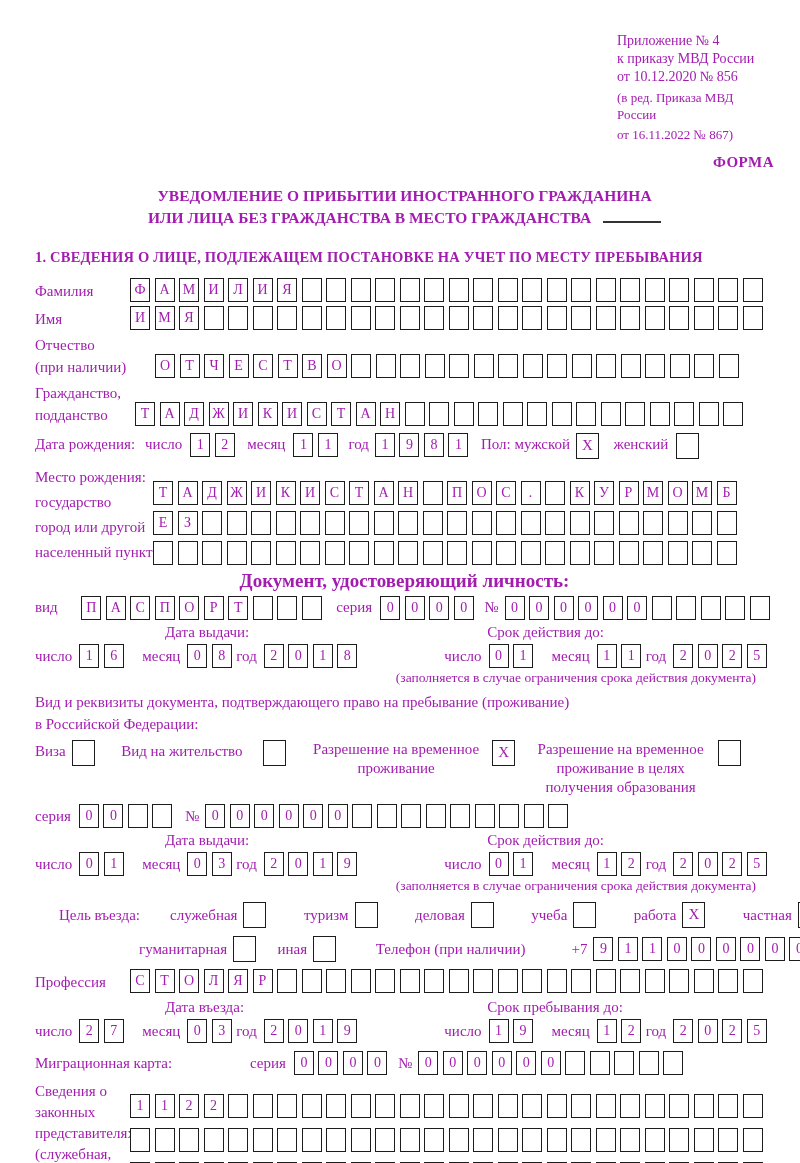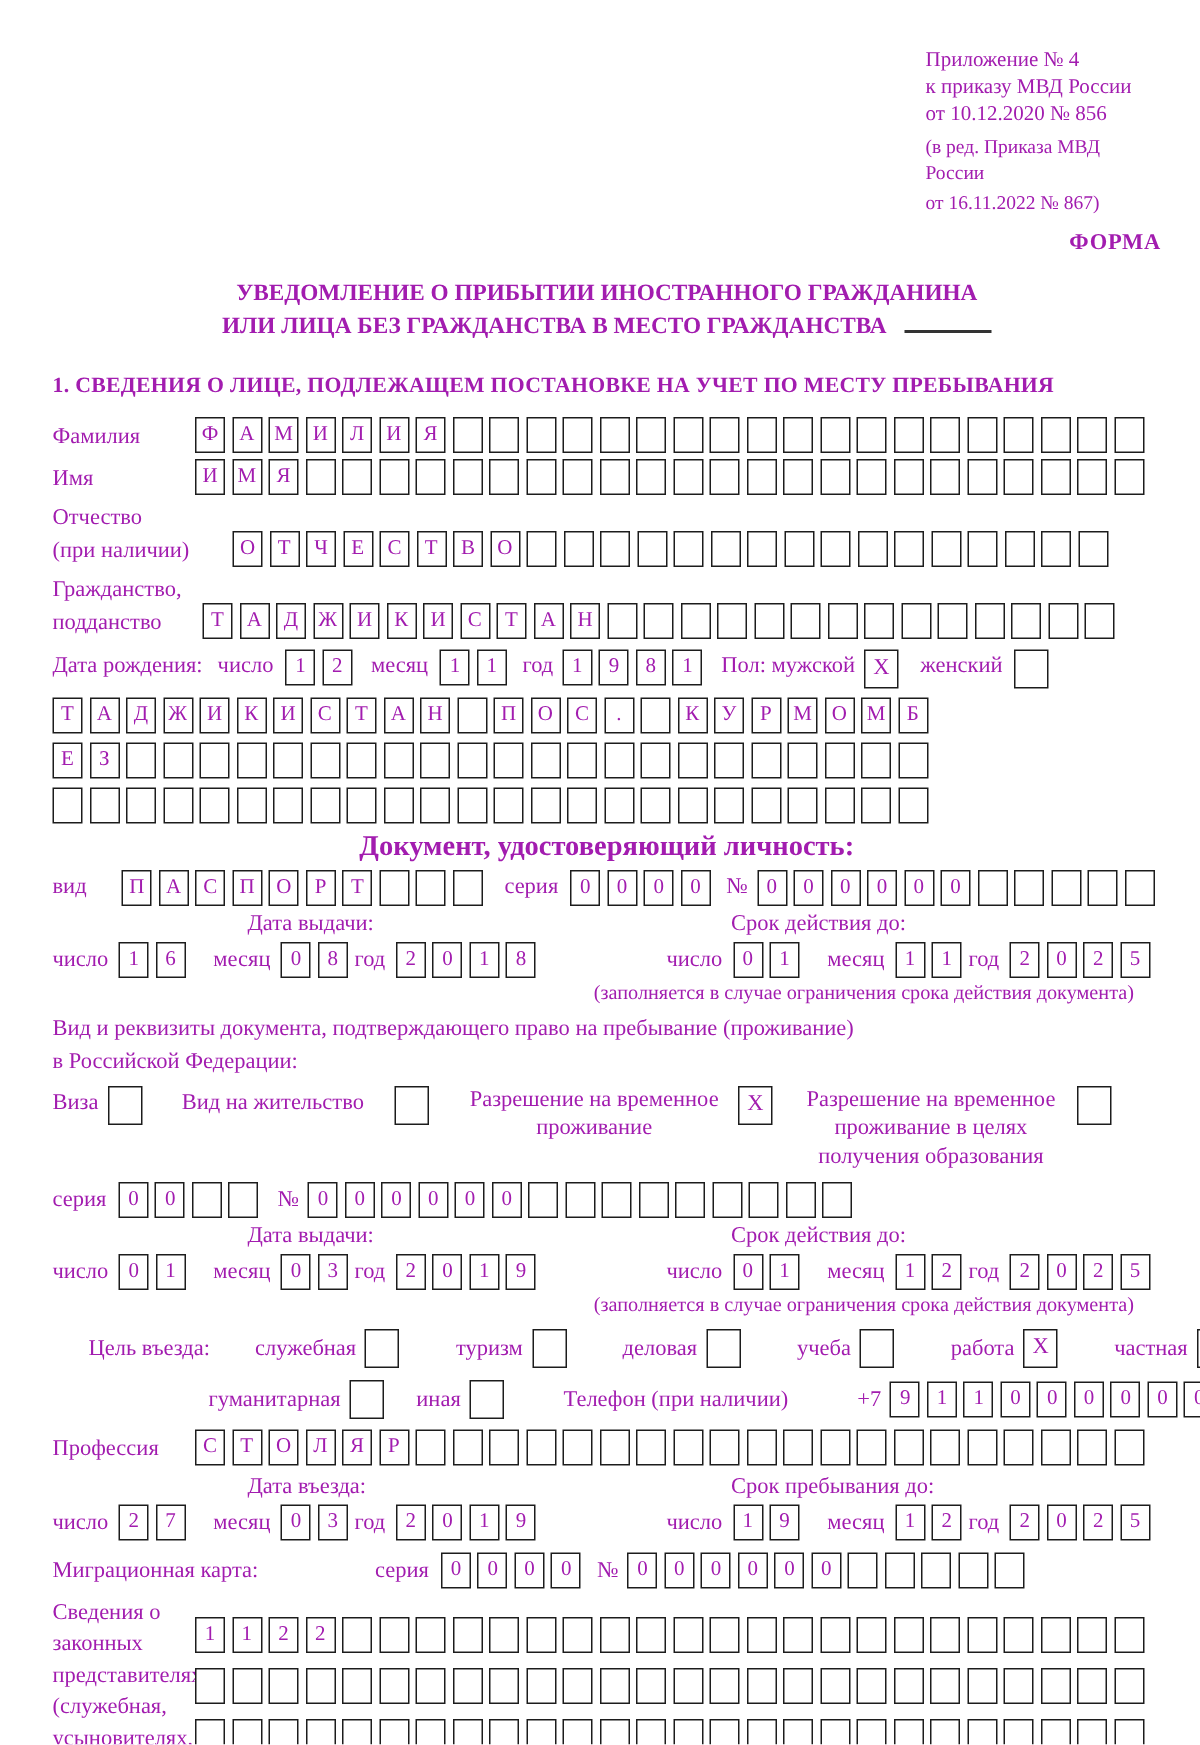--- a/index.html
+++ b/index.html
@@ -233,20 +233,26 @@
     <span class="cells checkbox mr10">
         <span class="cell">X</span>
       </span>
     <span class="lbl mr8">женский</span>
     <span class="cells checkbox">
         <span class="cell"></span>
       </span>
   </div>
 
   <div class="frow" style="margin-top:6px;">
+    <div class="lblcol w118" style="line-height:25px;">
+      <div class="lbl" style="line-height:25px;">Место рождения:</div>
+      <div class="lbl" style="line-height:25px;">государство</div>
+      <div class="lbl" style="line-height:25px;">город или другой</div>
+      <div class="lbl" style="line-height:25px;">населенный пункт</div>
+    </div>
     <div class="cellsblock">
       <div class="cells rowgap">
           <span class="cell">Т</span>
           <span class="cell">А</span>
           <span class="cell">Д</span>
           <span class="cell">Ж</span>
           <span class="cell">И</span>
           <span class="cell">К</span>
           <span class="cell">И</span>
           <span class="cell">С</span>

